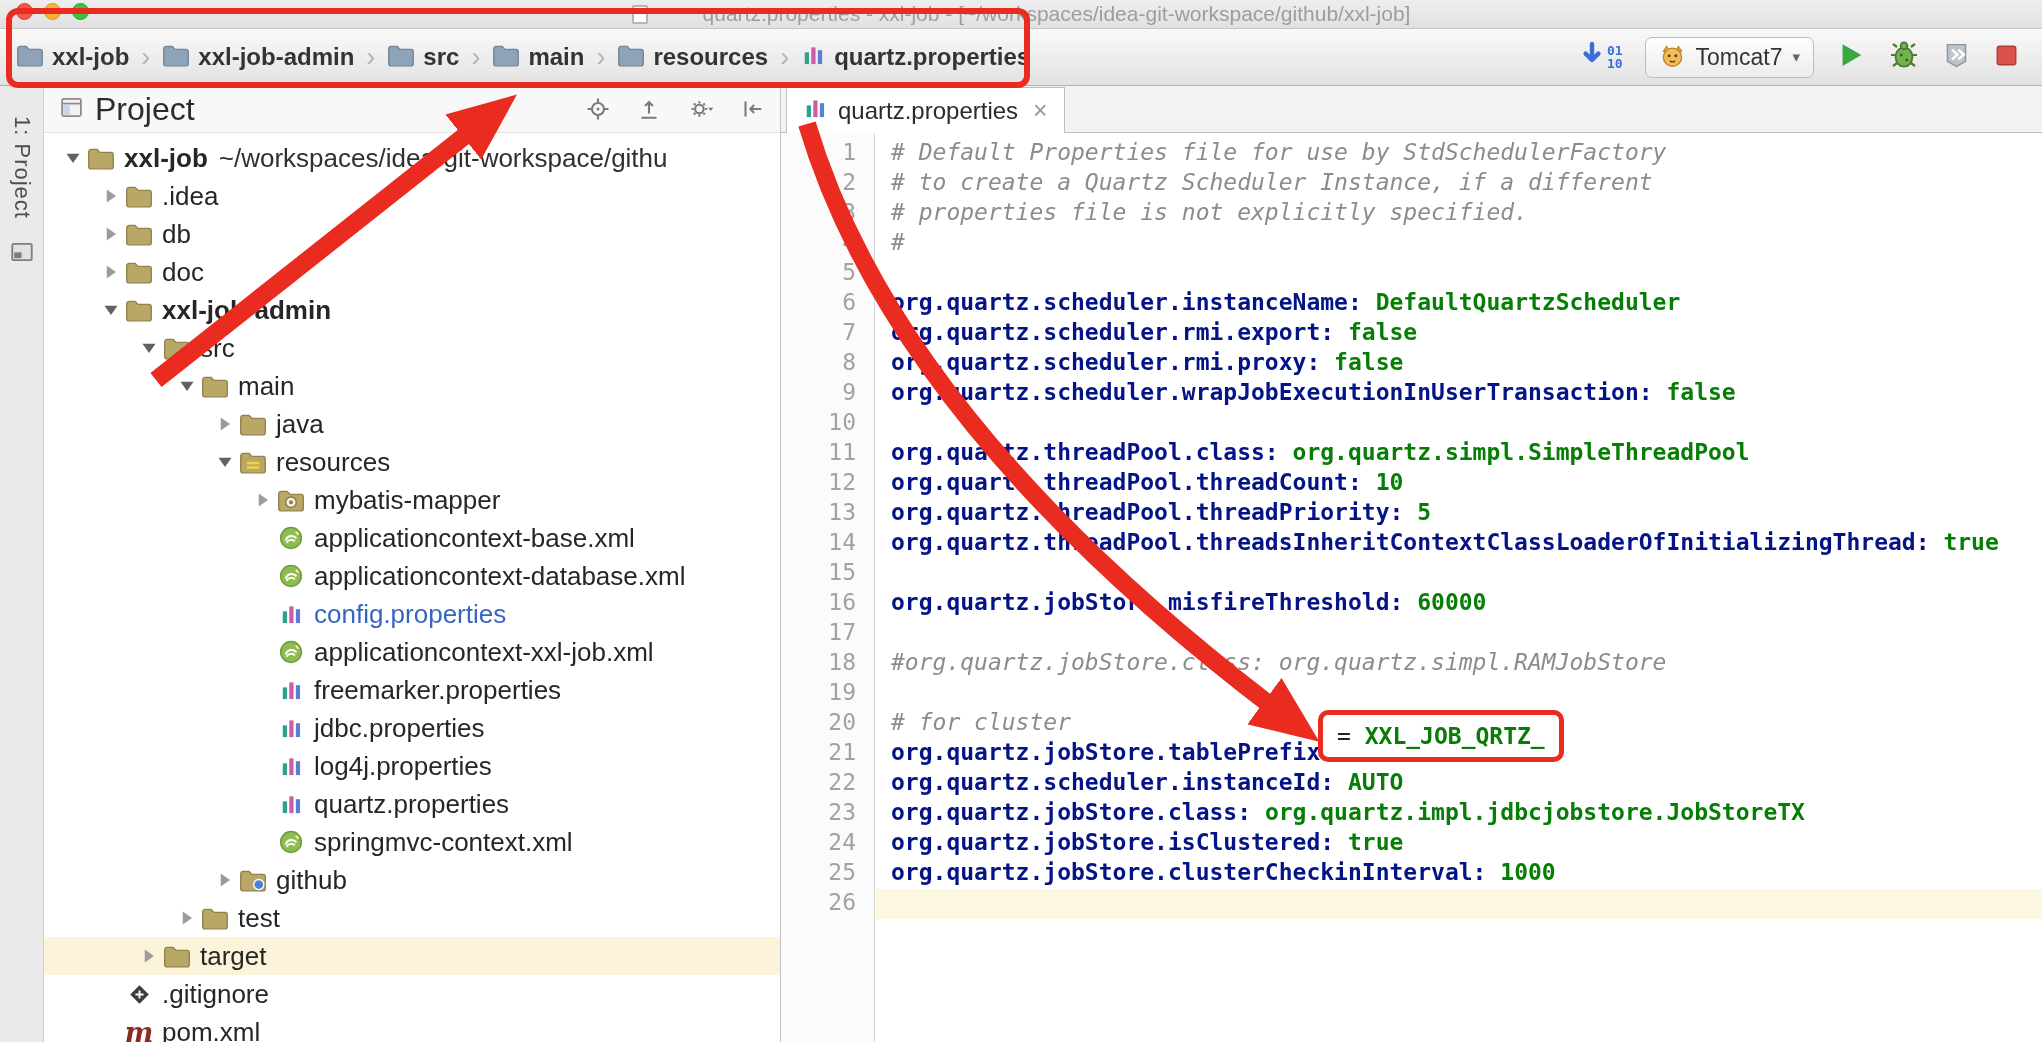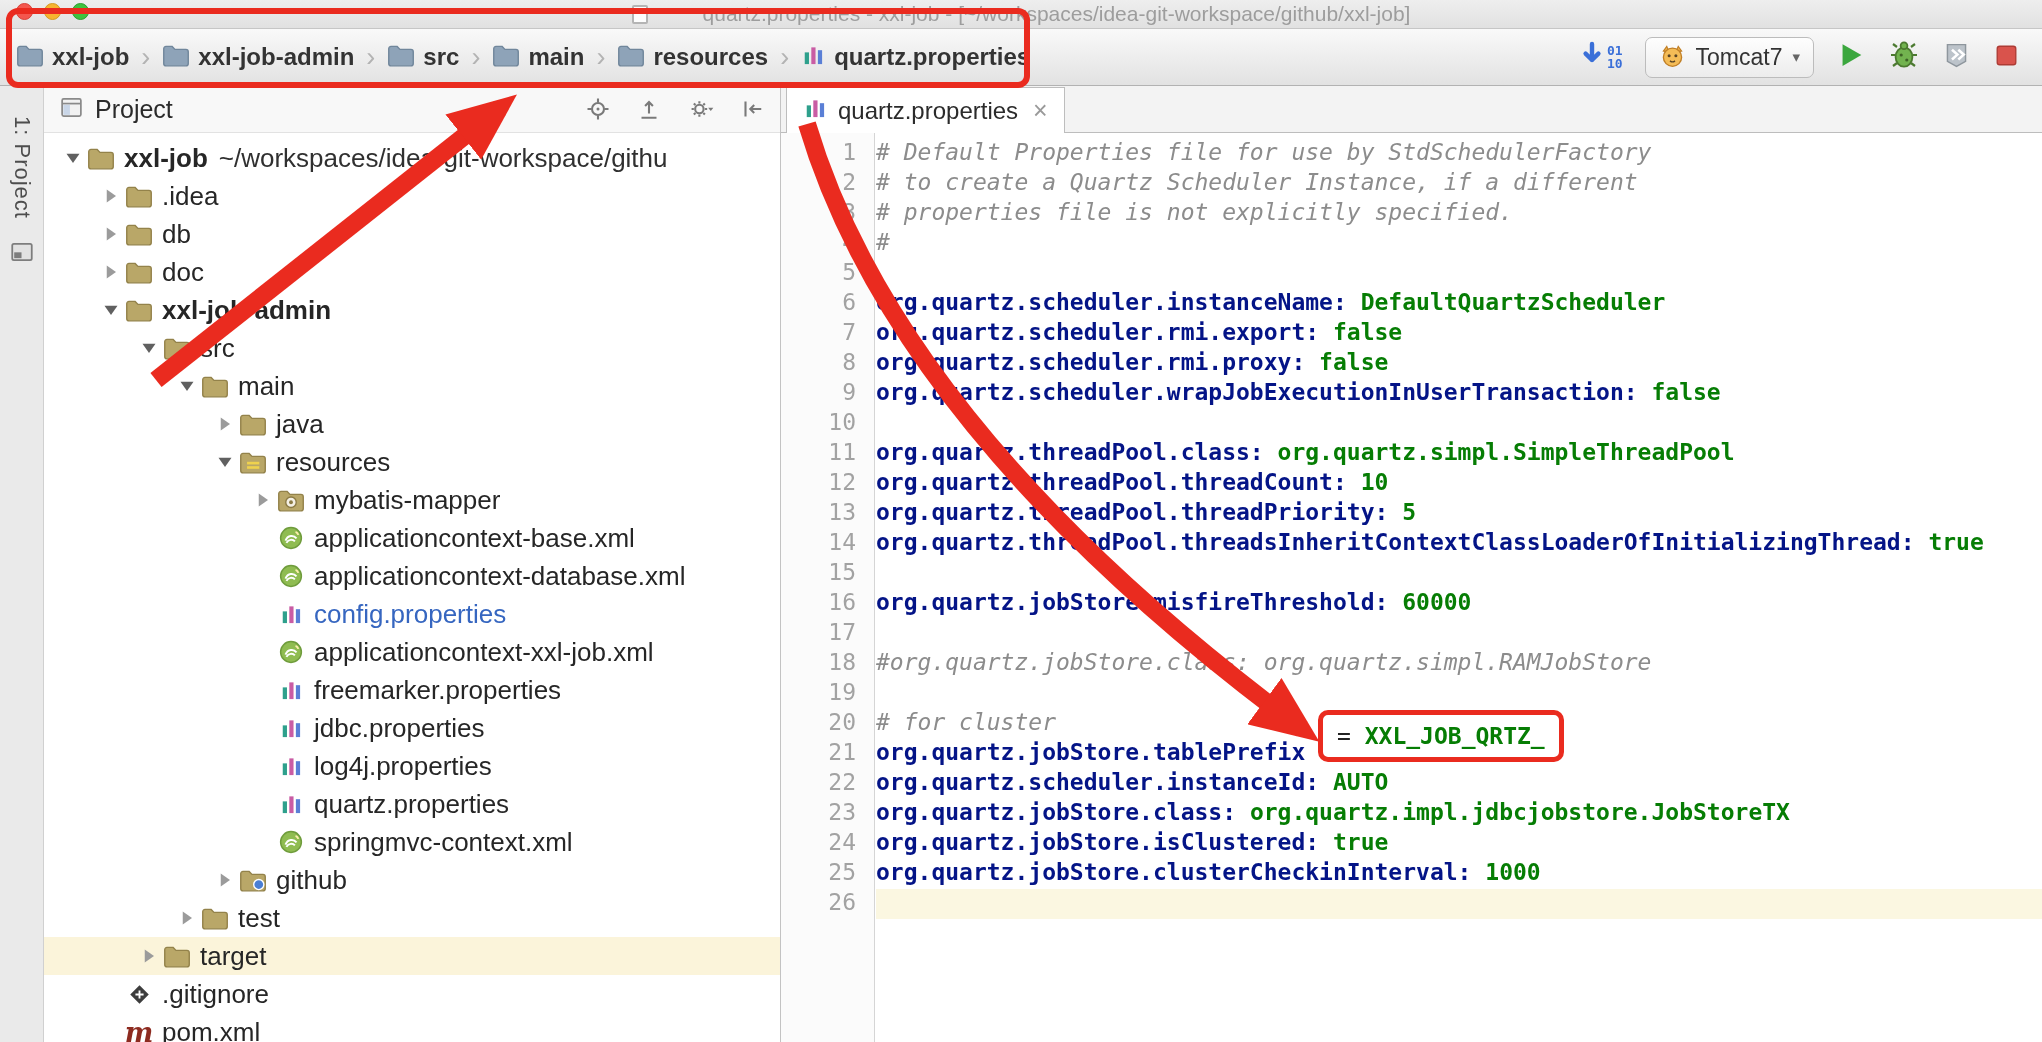--- a/index.html
+++ b/index.html
@@ -40,21 +40,21 @@
   .stripe { position:absolute; left:0; top:86px; width:44px; height:956px;
     background:#eaeaea; border-right:1px solid #d0d0d0;
     display:flex; flex-direction:column; align-items:center; padding-top:30px; gap:20px; }
   .vlabel { writing-mode:vertical-rl; font-size:22px; color:#4d4d4d; letter-spacing:1px; }
 
   
   .project { position:absolute; left:44px; top:86px; width:737px; height:956px;
     background:#fff; border-right:1px solid #c3c3c3; overflow:hidden; }
   .phead { height:47px; display:flex; align-items:center; gap:11px; padding:0 15px;
     background:#f8f8f8; border-bottom:1px solid #e2e2e2; }
-  .ptitle { font-size:25px; color:#2b2b2b; }
+  .ptitle { font-size:32px; color:#2b2b2b; }
   .hicons { margin-left:auto; display:flex; align-items:center; gap:27px; }
   .hicon { display:flex; align-items:center; cursor:default; }
   .tree { padding-top:6px; white-space:nowrap; }
   .t-row { display:flex; align-items:center; height:38px; }
   .t-row.hl { background:#fbf4da; }
   .sp { flex:0 0 auto; }
   .chev { width:26px; display:flex; justify-content:center; flex:0 0 auto; }
   .ticon { width:30px; display:flex; justify-content:center; margin-right:8px; flex:0 0 auto; }
   .tlabel { font-size:26px; color:#262626; }
   .tlabel.b { font-weight:700; }
@@ -69,21 +69,21 @@
     background:#fff; border:1px solid #bdbdbd; border-bottom:none; margin-bottom:-1px; }
   .tab .lbl { font-size:24px; color:#2b2b2b; }
   .tab .x { font-size:25px; color:#9a9a9a; margin-left:5px; line-height:1; }
   .ebody { position:absolute; left:0; top:47px; right:0; bottom:0; }
   .gutter { position:absolute; left:0; top:0; bottom:0; width:94px;
     background:#fbfbfb; border-right:1px solid #d5d5d5; padding-top:6px; }
   .ln { height:30px; line-height:30px; text-align:right; padding-right:18px;
     font:23px "DejaVu Sans Mono", monospace; color:#a2a2a2; }
   .codecol { position:absolute; left:95px; top:0; right:0; bottom:0; padding-top:6px; overflow:hidden; }
   .cl { height:30px; line-height:30px; font:23px "DejaVu Sans Mono", monospace;
-    white-space:pre; color:#222; }
+    white-space:pre; padding-left:15px; color:#222; }
   .cl.caret { background:#fbf7e1; }
   .cl .c { color:#8c8c8c; font-style:italic; }
   .cl .k { color:#041487; font-weight:700; }
   .cl .v { color:#067d04; font-weight:700; }
 
   
   .redbox-crumbs { position:absolute; left:6px; top:8px; width:1024px; height:80px;
     border:6px solid #ea2b1f; border-radius:12px; z-index:60; pointer-events:none; }
   .redbox-value { position:absolute; left:1318px; top:710px; z-index:55;
     border:5px solid #ea2b1f; border-radius:10px; background:#fff; padding:8px 14px;

